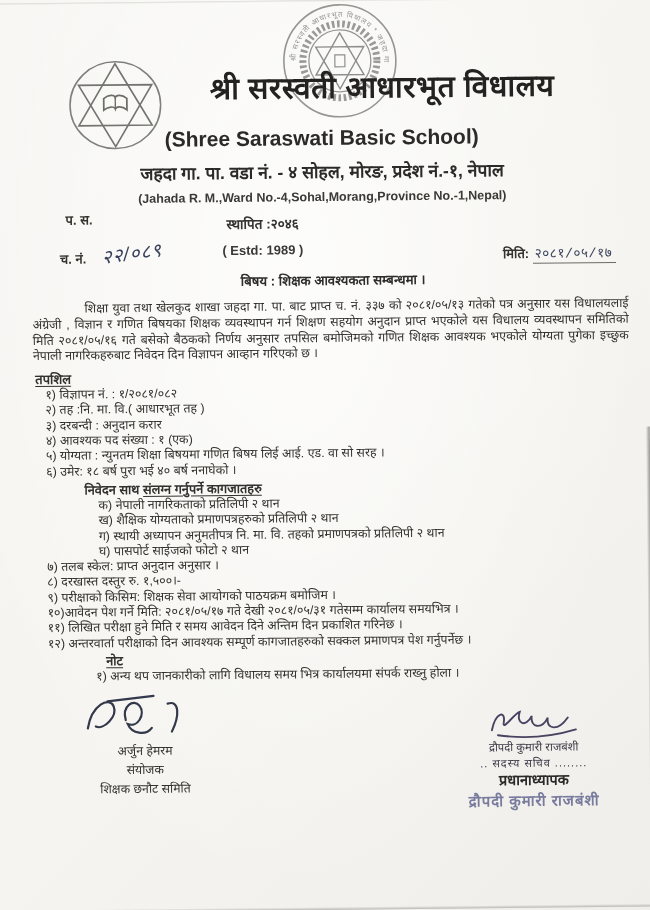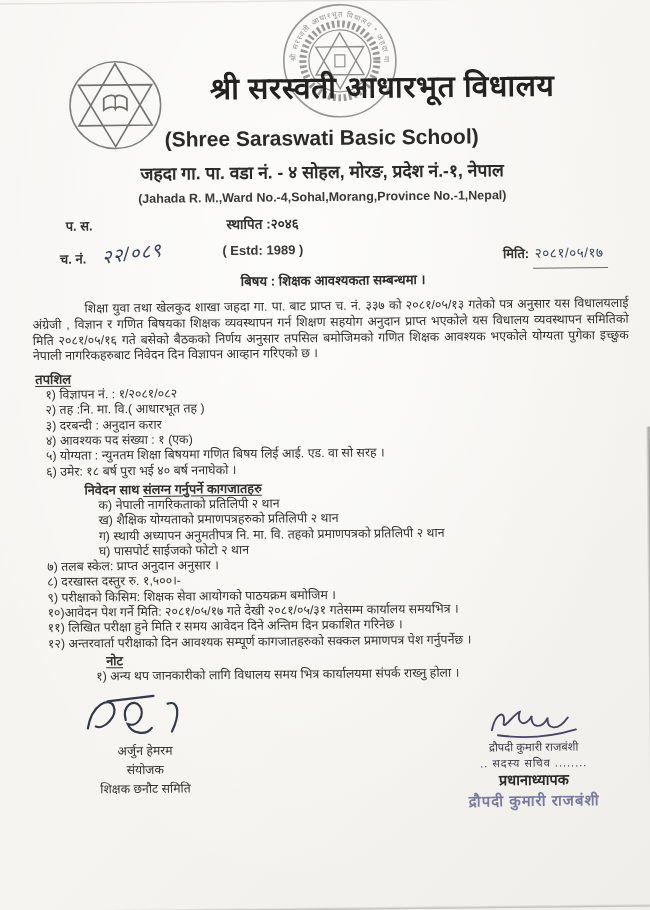--- a/index.html
+++ b/index.html
@@ -21,31 +21,31 @@
   .stamp{position:absolute;left:283px;top:0px;width:122px;height:122px;opacity:.8;}
   .title{position:absolute;left:150px;right:28px;top:66px;text-align:center;
     font-size:30px;font-weight:700;color:#232220;letter-spacing:.5px;}
   .sub-en{position:absolute;left:0;right:0;top:126px;text-align:center;
     font-size:21px;font-weight:700;color:#2b2a28;}
   .addr-np{position:absolute;left:0;right:0;top:159px;text-align:center;
     font-size:17.5px;font-weight:700;color:#2b2a28;}
   .addr-en{position:absolute;left:0;right:0;top:190px;text-align:center;
     font-size:12.5px;font-weight:600;color:#3a3935;}
   
-  .ps{position:absolute;left:68px;top:214px;font-size:13px;font-weight:700;}
+  .ps{position:absolute;left:68px;top:208px;font-size:13px;font-weight:700;}
   .chan{position:absolute;left:62px;top:241px;font-size:13px;font-weight:700;}
   .hand{display:inline-block;font-size:19px;font-weight:400;font-style:italic;
     color:#39415c;transform:rotate(-7deg) translateY(-3px);margin-left:12px;letter-spacing:1px;}
   .estd-np{position:absolute;left:180px;top:214px;width:170px;text-align:center;
     font-size:13.5px;font-weight:700;}
   .estd-en{position:absolute;left:180px;top:242px;width:170px;text-align:center;
     font-size:13px;font-weight:700;color:#3a3935;}
   .miti{position:absolute;left:505px;top:246px;font-size:13px;font-weight:700;white-space:nowrap;}
   .date-hand{font-weight:400;font-size:13.5px;color:#3c445e;
-    border-bottom:1.5px solid #6b6a66;padding:0 4px 7px 2px;letter-spacing:.5px;}
+    border-bottom:1.5px solid #6b6a66;padding:0 4px 1px 2px;letter-spacing:.5px;font-family:Liberation Mono, monospace;}
   .subject{position:absolute;left:20px;right:0;top:271px;text-align:center;
     font-size:13.2px;font-weight:700;color:#2e2d2b;}
   
   .doc-body{position:absolute;left:0;right:0;top:299px;font-size:12.4px;color:#33322e;}
   .para{margin:0 20px 0 34px;text-indent:52px;text-align:justify;line-height:15.8px;}
   .h-tapasil{margin:5px 0 0 36px;font-weight:700;font-size:13px;
     text-decoration:underline;text-underline-offset:2px;}
   .d-item{margin-left:46px;line-height:15.3px;}
   .doc-heading{margin:1px 0 0 84px;font-weight:700;font-size:12.8px;}
   .doc-heading .u{text-decoration:underline;text-underline-offset:2px;}

